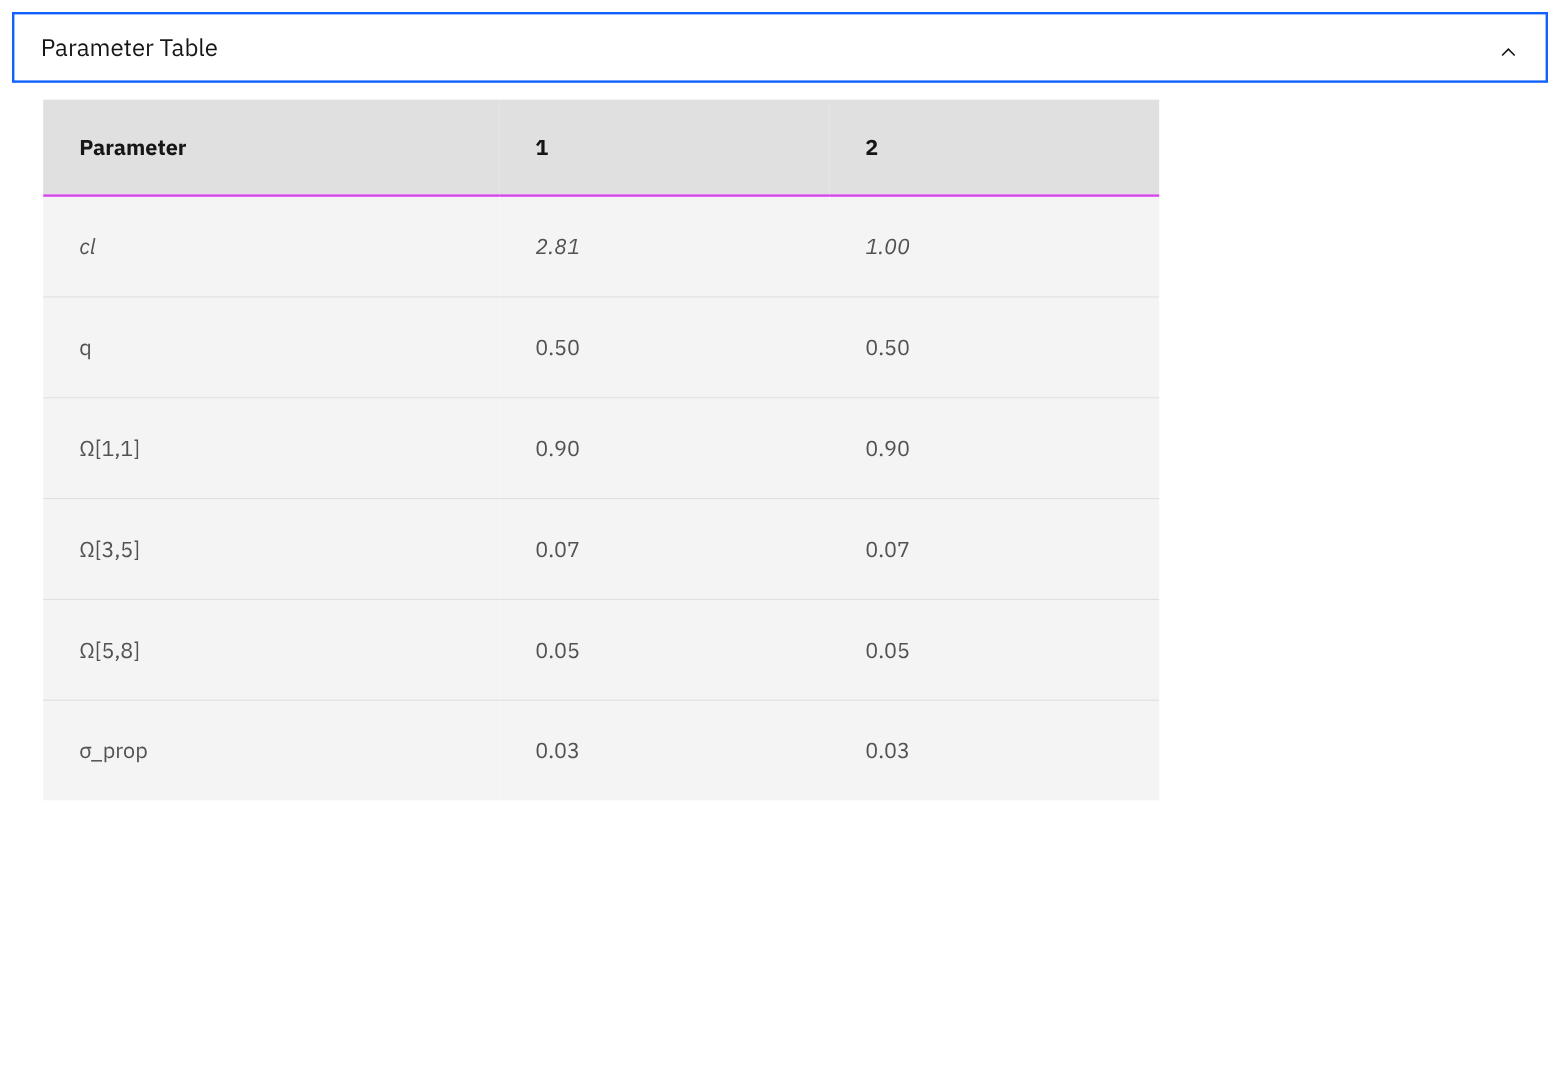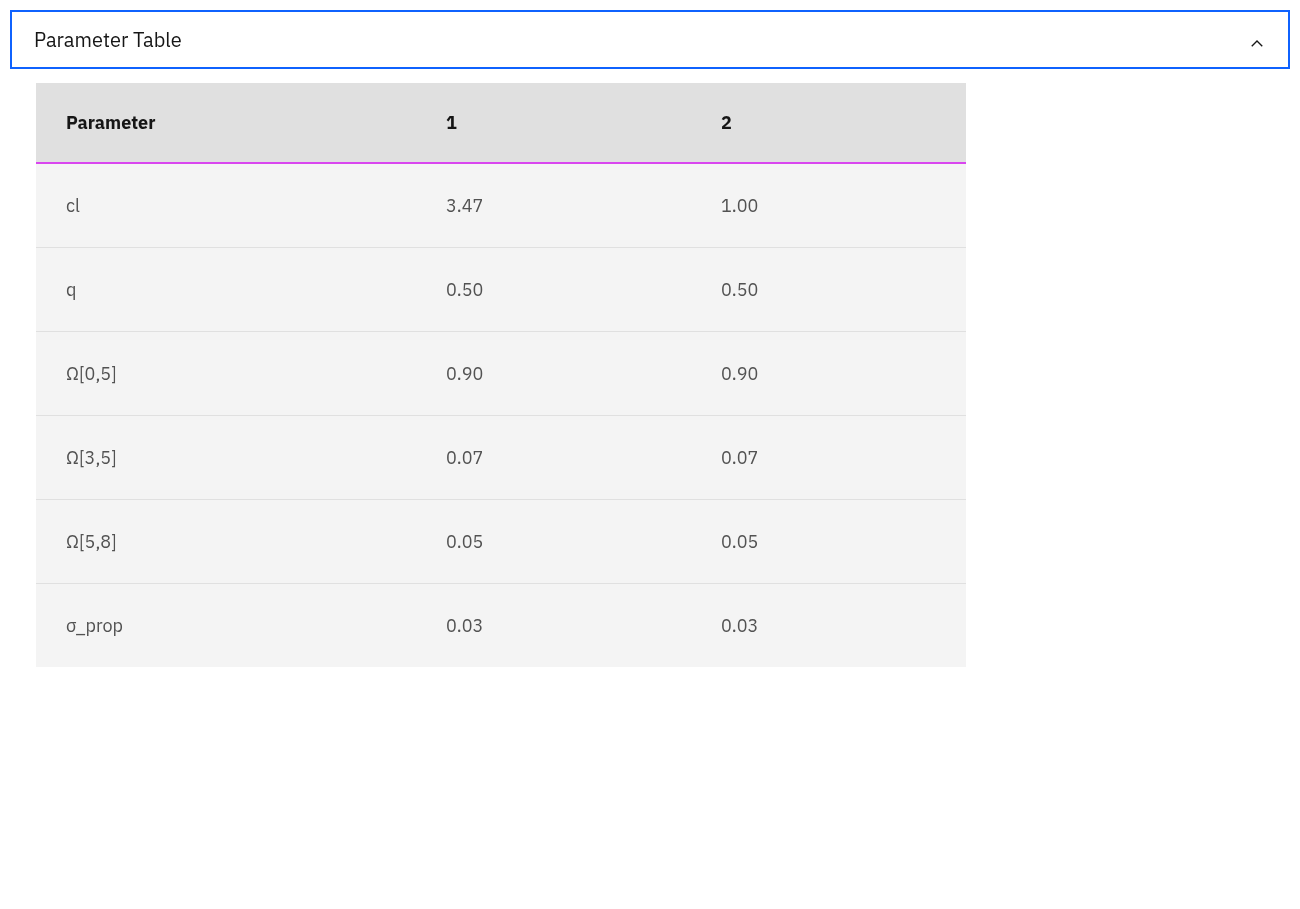--- a/index.html
+++ b/index.html
@@ -60,20 +60,21 @@
   table.param-table tbody td {
     background: #f4f4f4;
     color: #525252;
     font-weight: 400;
     text-align: left;
     padding: 30px 30px;
     border-top: 1px solid #e0e0e0;
   }
   table.param-table tbody tr:first-child td {
     border-top: none;
+    font-style: italic;
   }
   .col-param { width: 380px; }
   .col-1 { width: 275px; }
   .col-2 { width: 275px; }
 </style>
 </head>
 <body>
 
 <div class="accordion-container">
   <div class="accordion-header">
@@ -90,30 +91,30 @@
       <thead>
         <tr>
           <th class="col-param">Parameter</th>
           <th class="col-1">1</th>
           <th class="col-2">2</th>
         </tr>
       </thead>
       <tbody>
         <tr>
           <td>cl</td>
-          <td>3.47</td>
+          <td>2.81</td>
           <td>1.00</td>
         </tr>
         <tr>
           <td>q</td>
           <td>0.50</td>
           <td>0.50</td>
         </tr>
         <tr>
-          <td>Ω[0,5]</td>
+          <td>Ω[1,1]</td>
           <td>0.90</td>
           <td>0.90</td>
         </tr>
         <tr>
           <td>Ω[3,5]</td>
           <td>0.07</td>
           <td>0.07</td>
         </tr>
         <tr>
           <td>Ω[5,8]</td>

